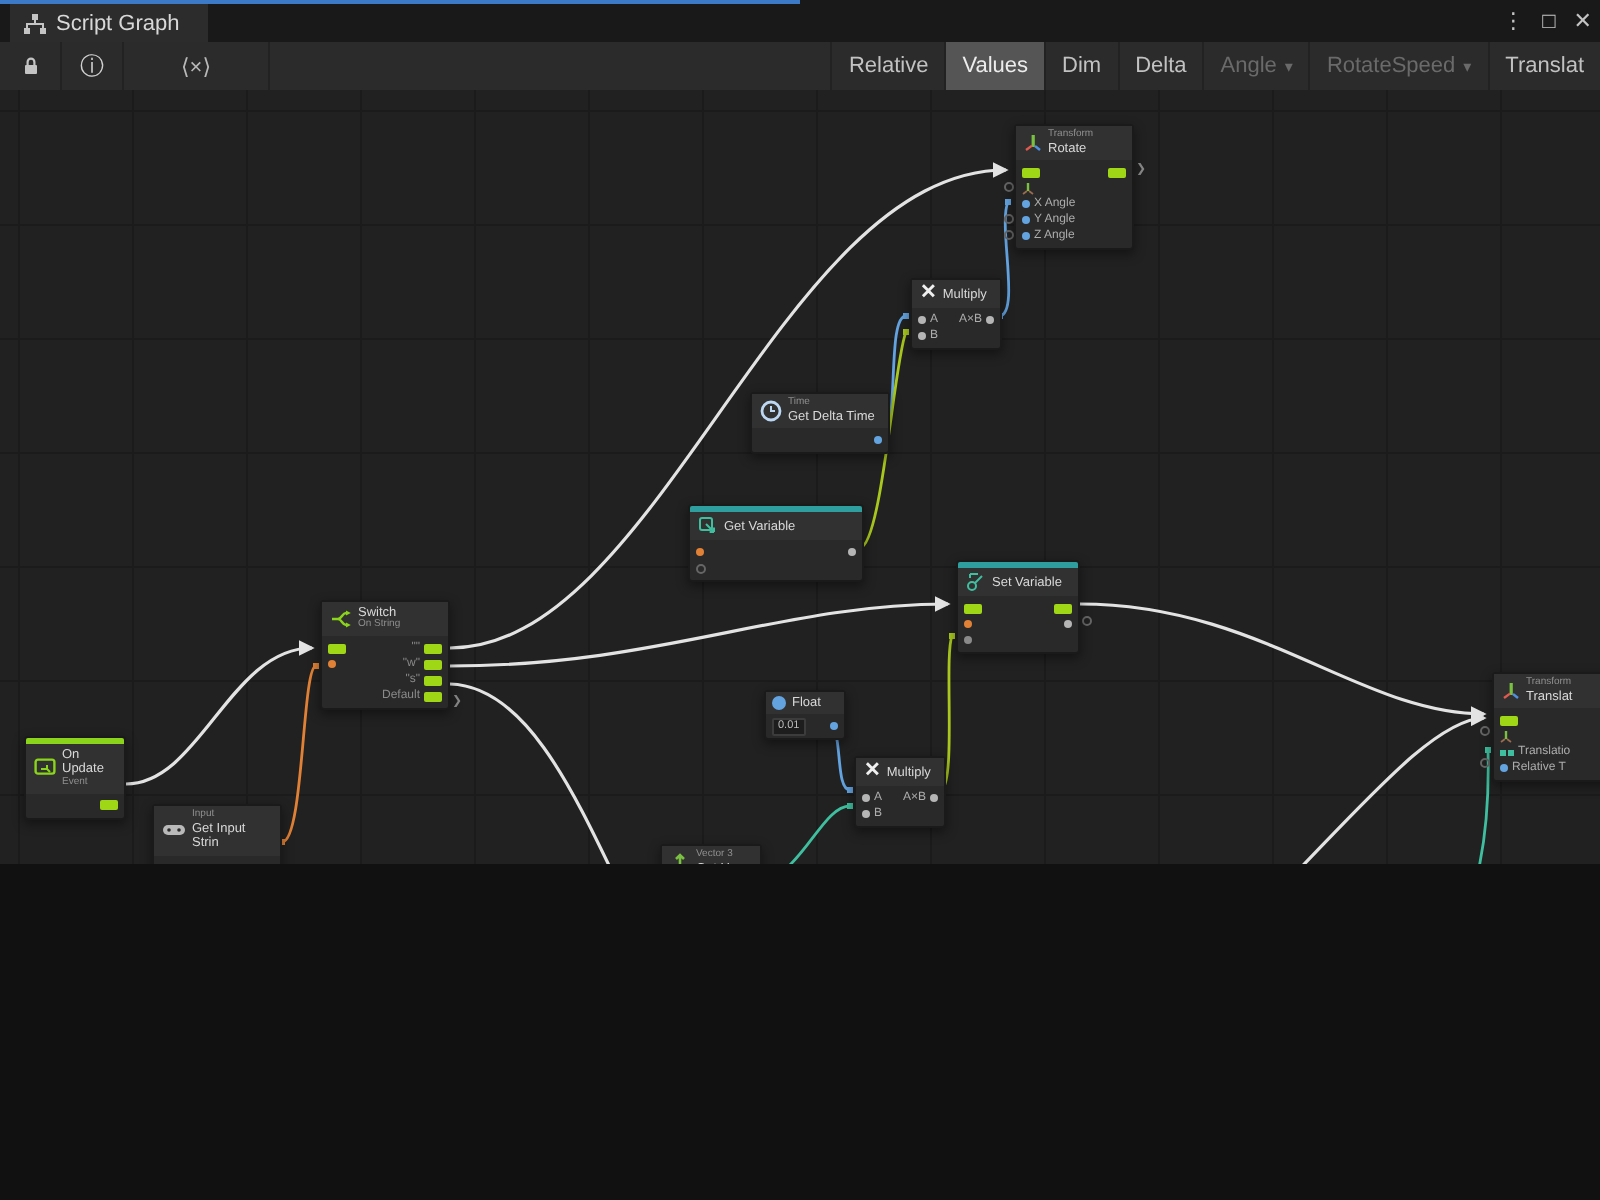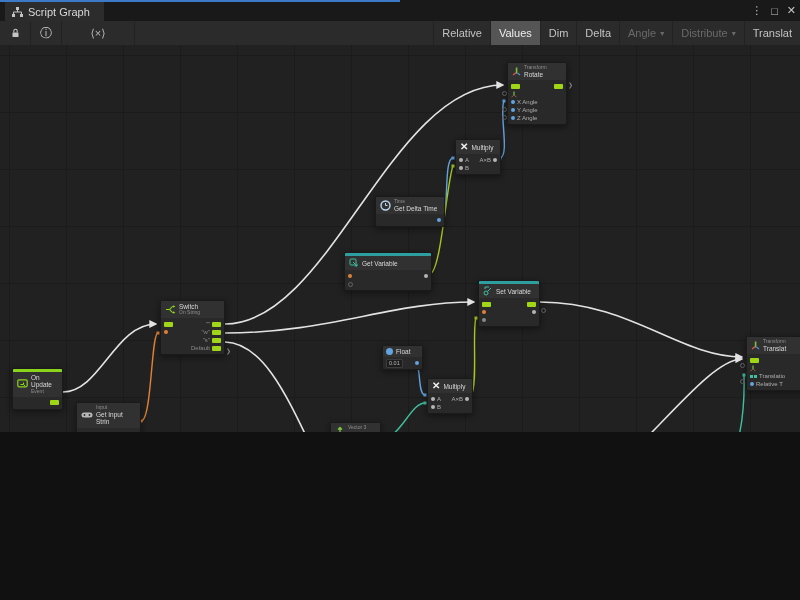--- a/index.html
+++ b/index.html
@@ -121,21 +121,21 @@
           <span>Dim</span>
         </div>
       <div class="tbtn">
           <span>Delta</span>
         </div>
       <div class="tbtn disabled">
           <span>Angle</span>
           <span class="dd">▾</span>
         </div>
       <div class="tbtn disabled">
-          <span>Distribute</span>
+          <span>RotateSpeed</span>
           <span class="dd">▾</span>
         </div>
       <div class="tbtn">
           <span>Translat</span>
         </div>
 
     </div>
   </div>
 
   <div class="canvas"></div>

